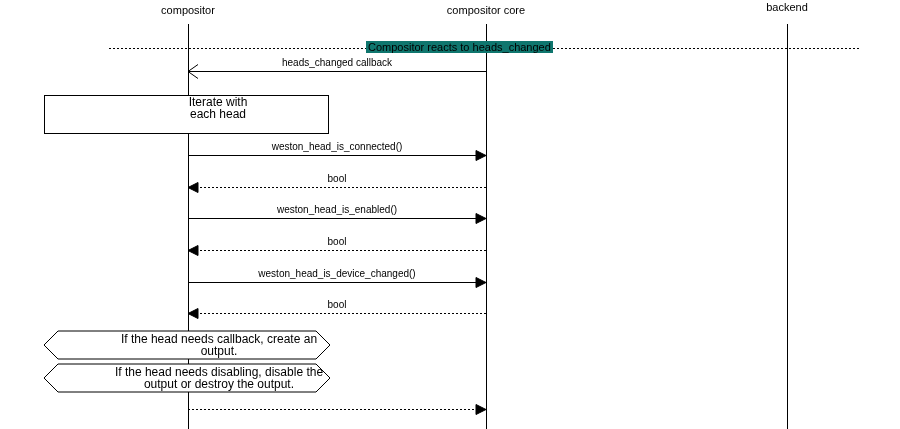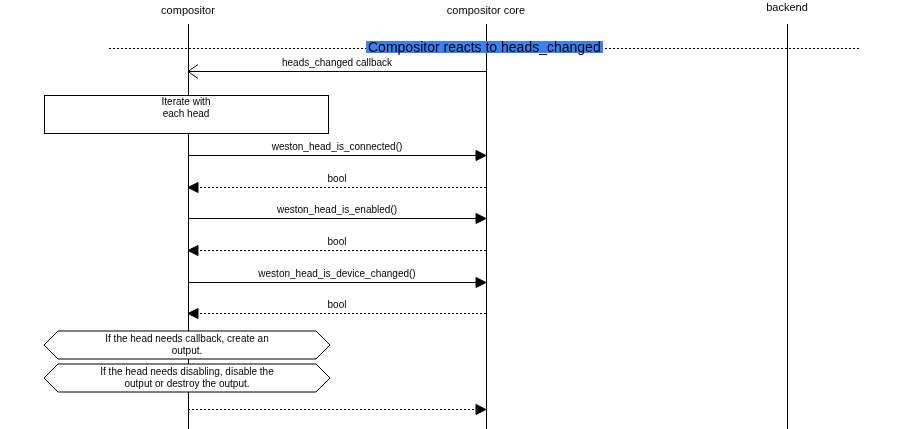--- a/index.html
+++ b/index.html
@@ -37,33 +37,34 @@
     position: absolute;
     font-size: 10px;
     line-height: 12px;
     text-align: center;
     white-space: nowrap;
     transform: translateX(-50%);
     color: #000;
   }
   .divider-label {
     position: absolute;
-    font-size: 14px;
+    font-size: 11px;
     line-height: 12px;
     white-space: nowrap;
-    background: #3b82f6;
+    background: #0f766e;
     padding: 0 2px;
     color: #000;
   }
   .note-text {
     position: absolute;
-    font-size: 10px;
+    font-size: 12px;
     line-height: 12px;
     text-align: center;
     color: #000;
+    padding-left: 32px;
   }
 </style>
 </head>
 <body>
 
 <div id="diagram">
   <svg id="diagram-svg" width="900" height="429">
       <line x1="152.5" y1="24" x2="152.5" y2="429" stroke="#000000" stroke-width="1"></line>
       <line x1="450.5" y1="24" x2="450.5" y2="429" stroke="#000000" stroke-width="1"></line>
       <line x1="751.5" y1="24" x2="751.5" y2="429" stroke="#000000" stroke-width="1"></line>

